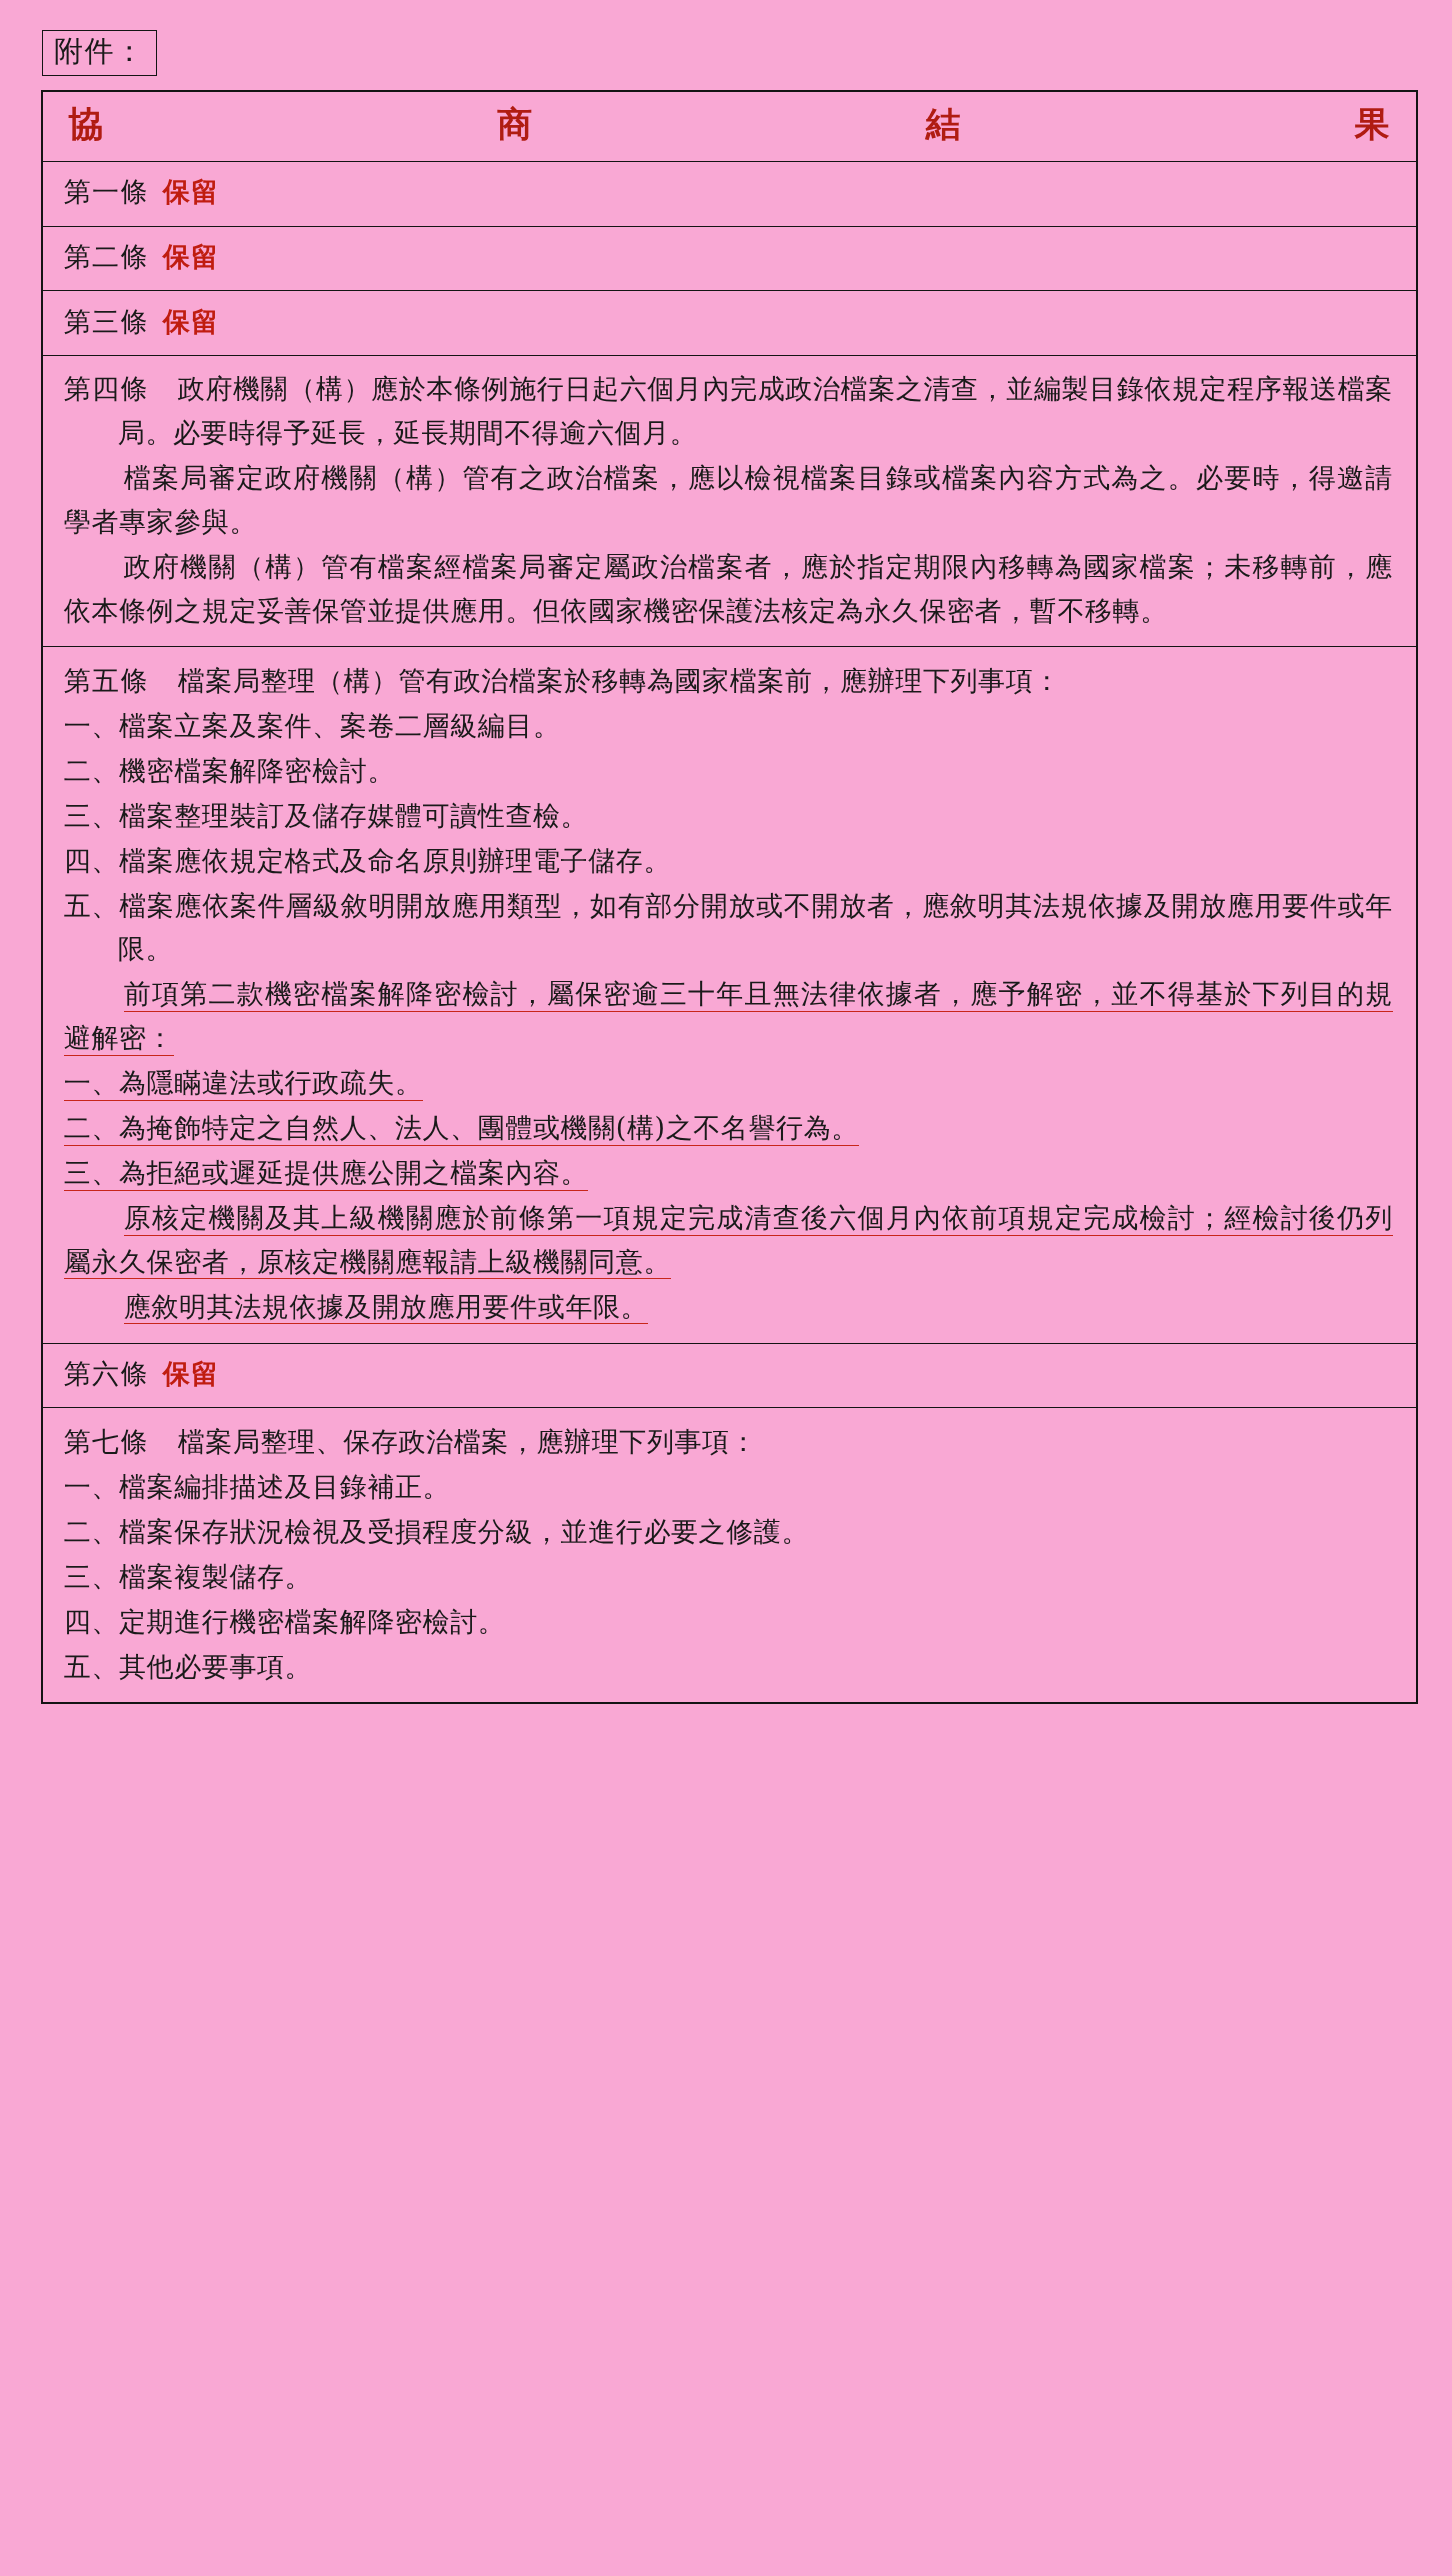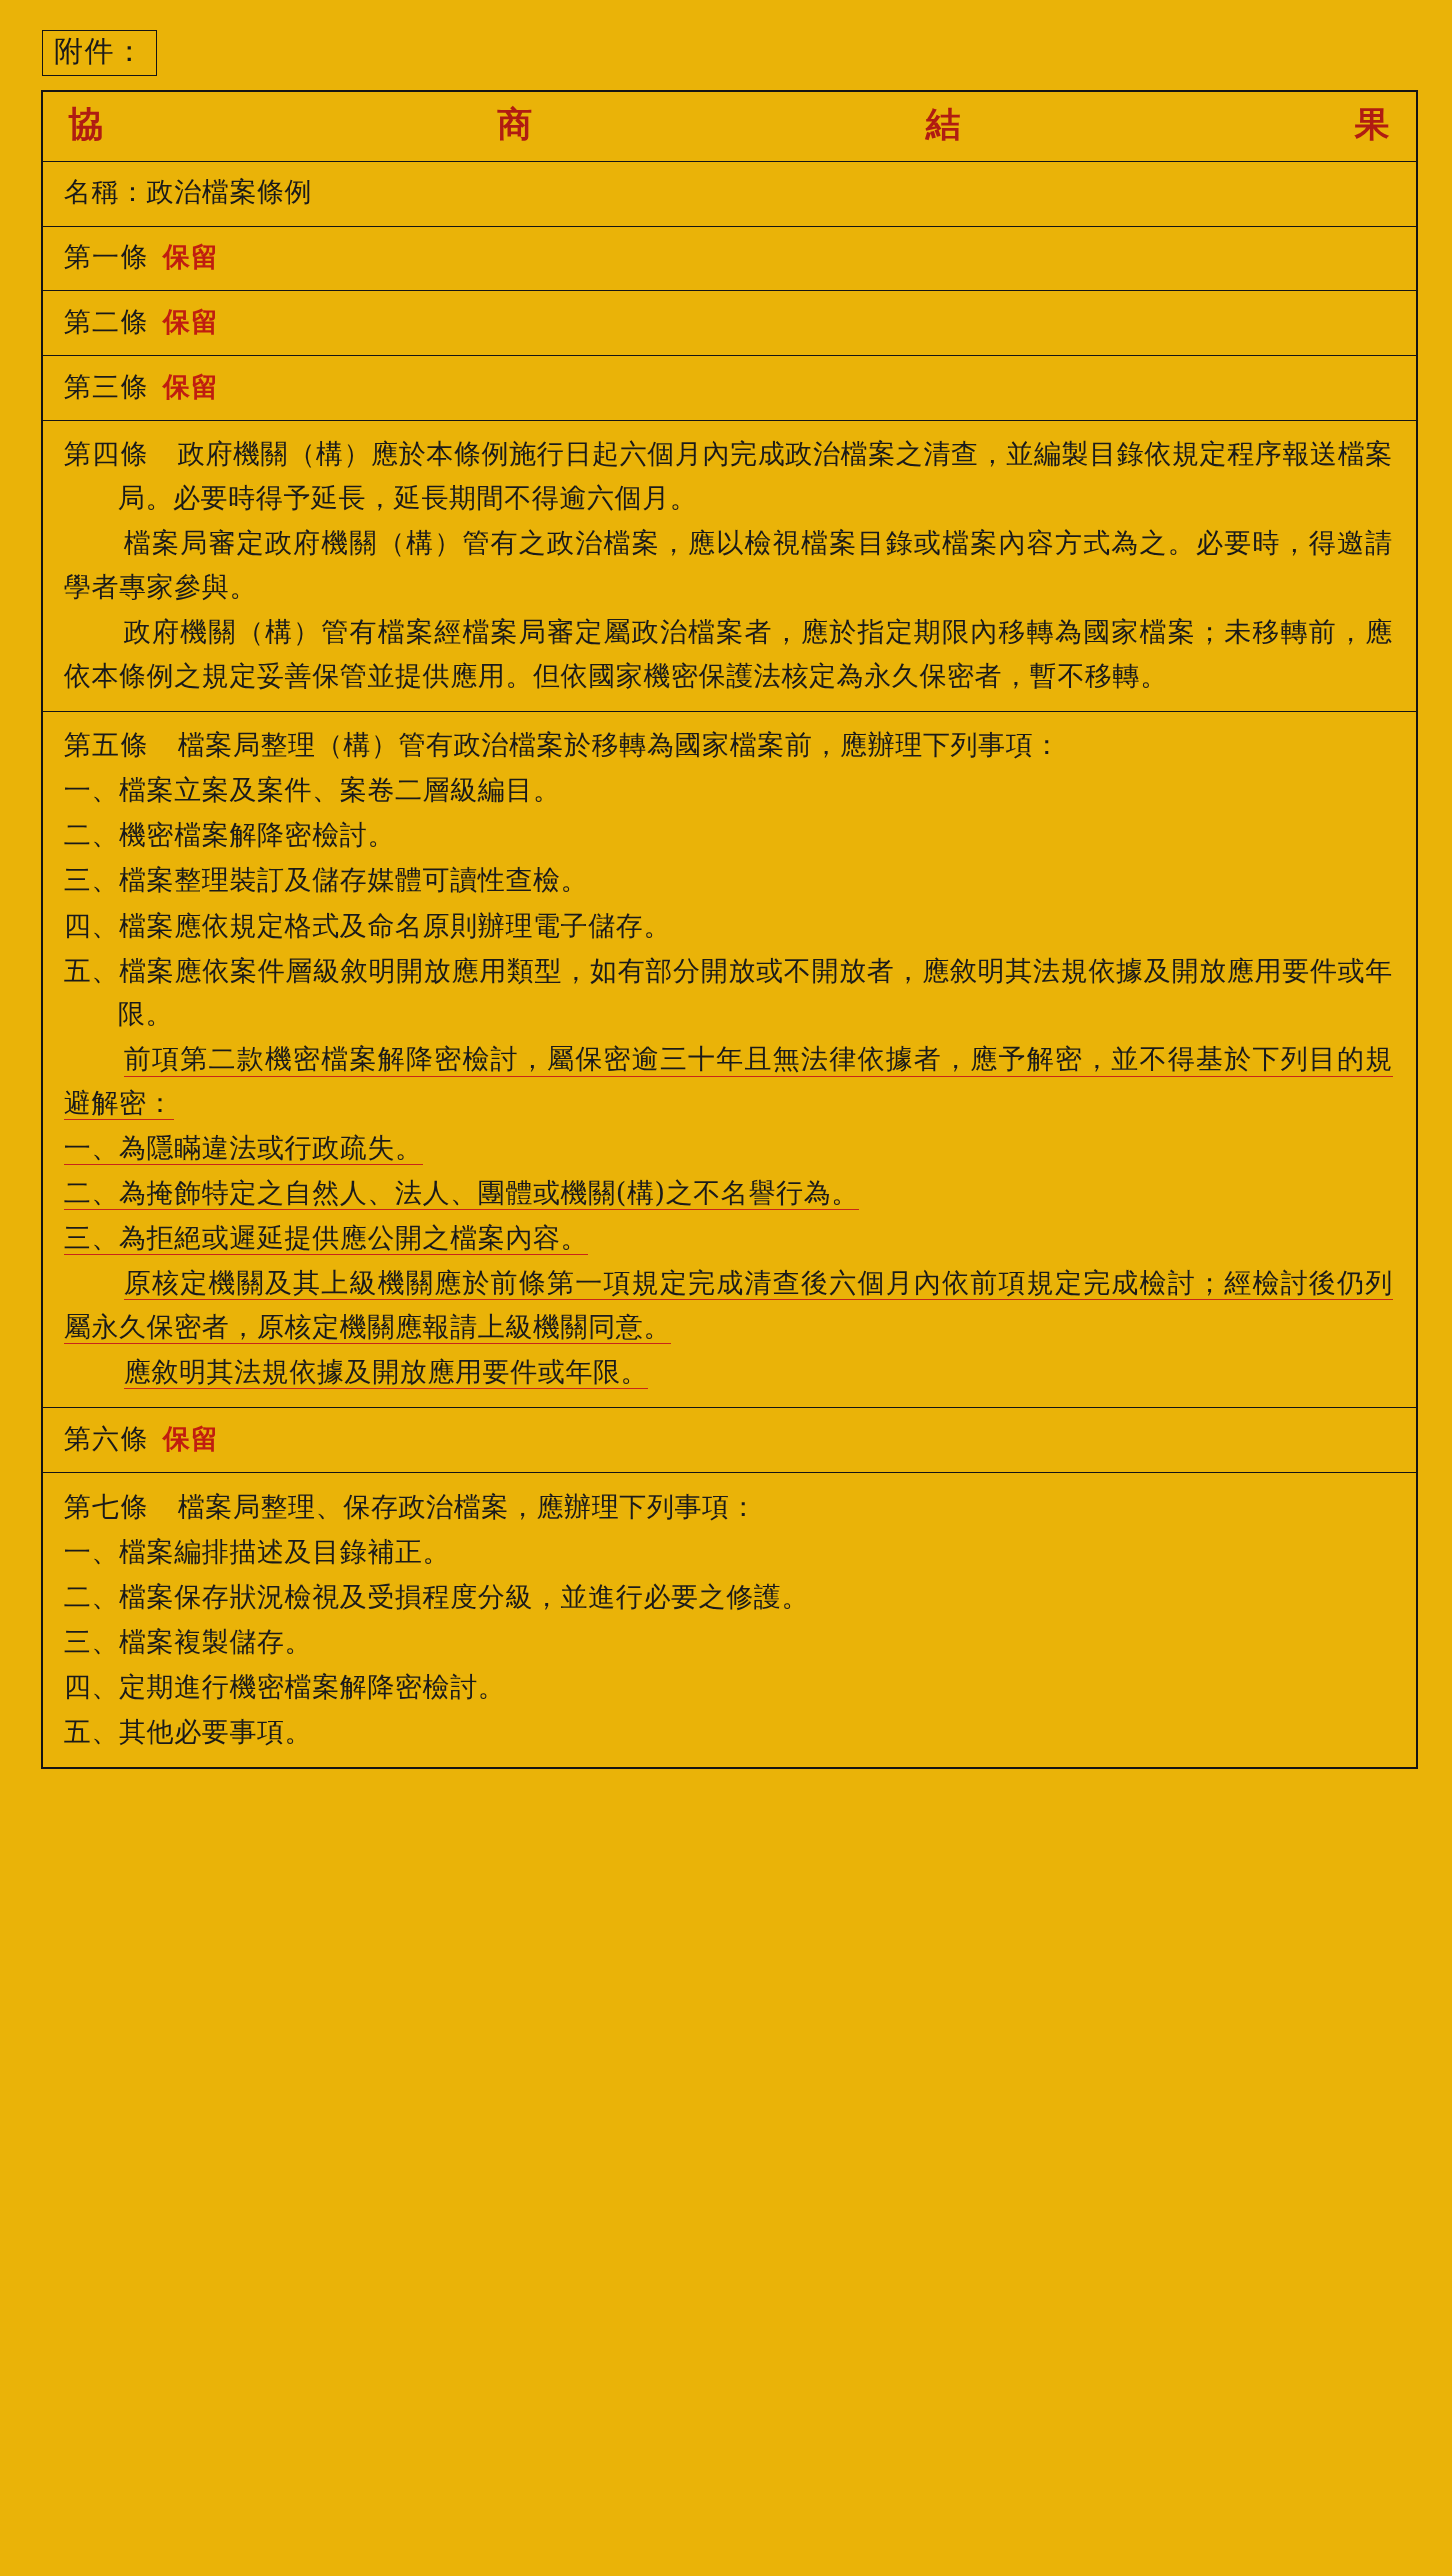--- a/index.html
+++ b/index.html
@@ -11,21 +11,21 @@
     width: 1452px;
     font-family: "DejaVu Serif", "Liberation Serif", serif;
     color: #1a1a1a;
   }
   .page {
     position: relative;
     width: 1452px;
     min-height: 2576px;
     box-sizing: border-box;
     padding: 25px 33px 25px 38px;
-    background: #eab308;
+    background: #f9a8d4;
   }
 
   
   .attach-box {
     display: inline-block;
     border: 1.9px solid #141414;
     padding: 5px 11.3px 7.5px 11.3px;
     font-size: 29px;
     line-height: 1.1;
     letter-spacing: 1.3px;
@@ -127,27 +127,20 @@
         <td>
           <div class="title">
             <span>協</span>
             <span>商</span>
             <span>結</span>
             <span>果</span>
           </div>
         </td>
       </tr>
 
-      <tr>
-        <td>
-          <div class="cell tight">
-            <div class="p">名稱：政治檔案條例</div>
-          </div>
-        </td>
-      </tr>
 
       <tr>
         <td>
           <div class="cell tight">
             <div class="p">
               <span class="art-label">第一條</span><span class="reserve">保留</span>
             </div>
           </div>
         </td>
       </tr>

